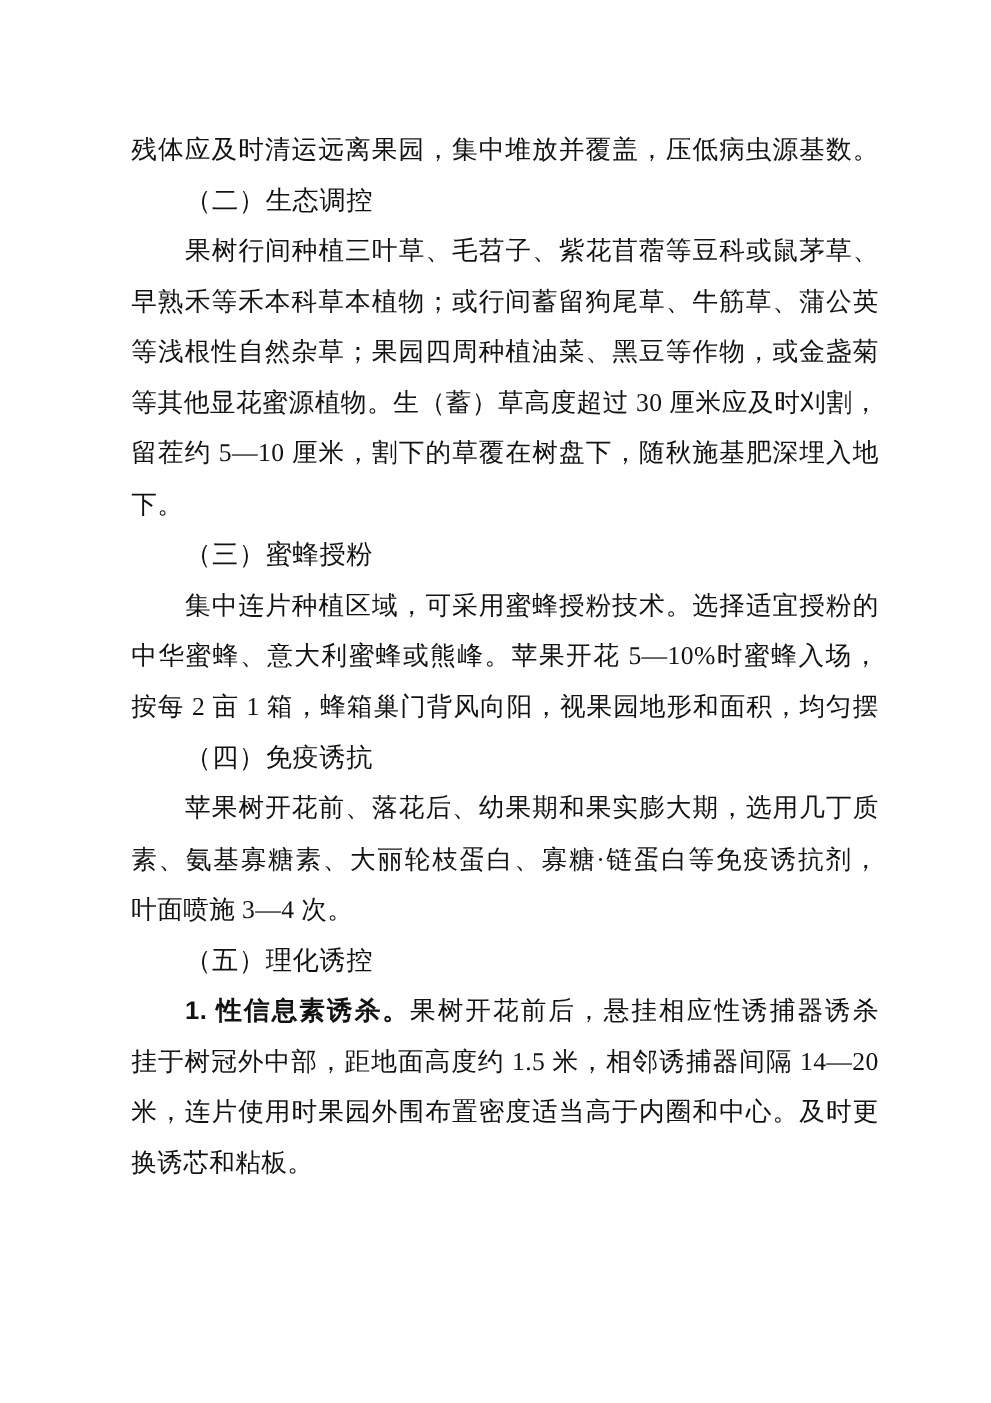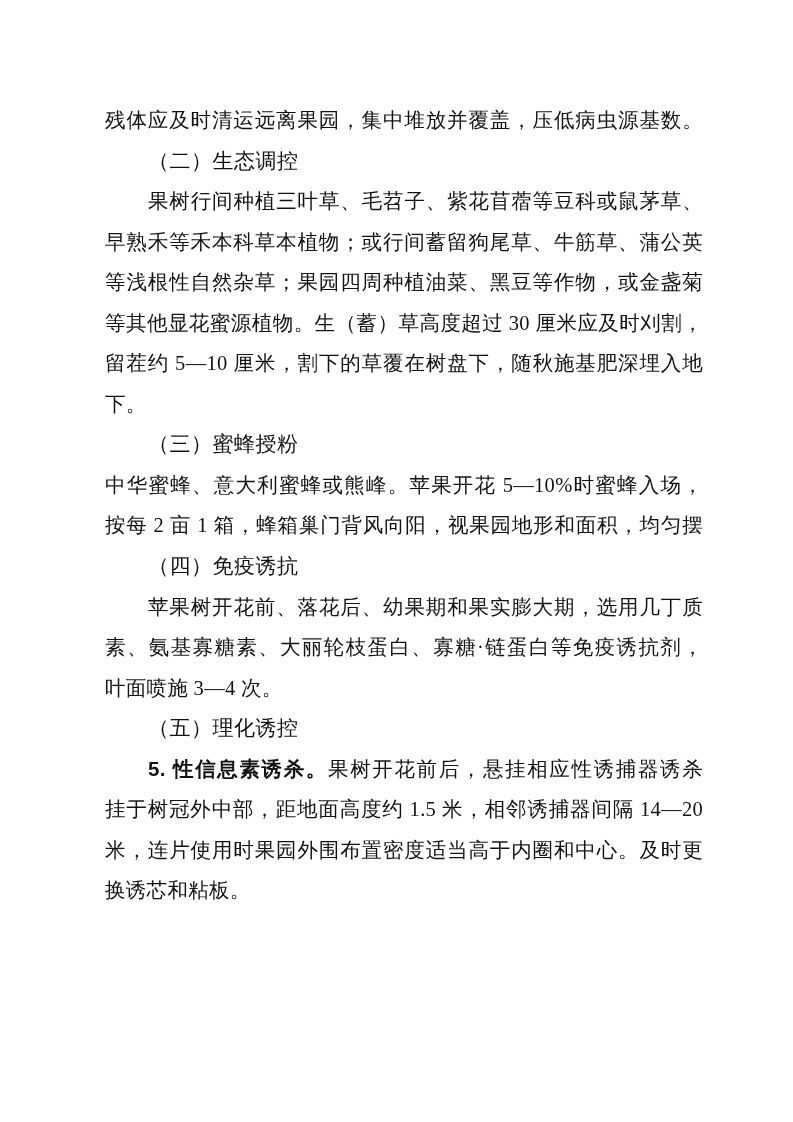--- a/index.html
+++ b/index.html
@@ -69,26 +69,27 @@
   <div class="content" id="doc-content">
       <div class="line"><span class="text-run">残体应及时清运远离果园，集中堆放并覆盖，压低病虫源基数。</span></div>
       <div class="line heading indent">（二）生态调控</div>
       <div class="line indent"><span class="text-run">果树行间种植三叶草、毛苕子、紫花苜蓿等豆科或鼠茅草、</span></div>
       <div class="line"><span class="text-run">早熟禾等禾本科草本植物；或行间蓄留狗尾草、牛筋草、蒲公英</span></div>
       <div class="line"><span class="text-run">等浅根性自然杂草；果园四周种植油菜、黑豆等作物，或金盏菊</span></div>
       <div class="line"><span class="text-run">等其他显花蜜源植物。生（蓄）草高度超过 30 厘米应及时刈割，</span></div>
       <div class="line"><span class="text-run">留茬约 5—10 厘米，割下的草覆在树盘下，随秋施基肥深埋入地</span></div>
       <div class="line no-just"><span class="text-run">下。</span></div>
       <div class="line heading indent">（三）蜜蜂授粉</div>
+      <div class="line indent"><span class="text-run">集中连片种植区域，可采用蜜蜂授粉技术。选择适宜授粉的</span></div>
       <div class="line"><span class="text-run">中华蜜蜂、意大利蜜蜂或熊峰。苹果开花 5—10%时蜜蜂入场，</span></div>
       <div class="line"><span class="text-run">按每 2 亩 1 箱，蜂箱巢门背风向阳，视果园地形和面积，均匀摆</span></div>
       <div class="line heading indent">（四）免疫诱抗</div>
       <div class="line indent"><span class="text-run">苹果树开花前、落花后、幼果期和果实膨大期，选用几丁质</span></div>
       <div class="line"><span class="text-run">素、氨基寡糖素、大丽轮枝蛋白、寡糖·链蛋白等免疫诱抗剂，</span></div>
       <div class="line no-just"><span class="text-run">叶面喷施 3—4 次。</span></div>
       <div class="line heading indent">（五）理化诱控</div>
-      <div class="line indent"><span class="bold-run">5. 性信息素诱杀。</span><span class="text-run">果树开花前后，悬挂相应性诱捕器诱杀</span></div>
+      <div class="line indent"><span class="bold-run">1. 性信息素诱杀。</span><span class="text-run">果树开花前后，悬挂相应性诱捕器诱杀</span></div>
       <div class="line"><span class="text-run">挂于树冠外中部，距地面高度约 1.5 米，相邻诱捕器间隔 14—20</span></div>
       <div class="line"><span class="text-run">米，连片使用时果园外围布置密度适当高于内圈和中心。及时更</span></div>
       <div class="line no-just"><span class="text-run">换诱芯和粘板。</span></div>
     </div>
   <div class="footer">— 29 —</div>
 </div>
 
 </body></html>

